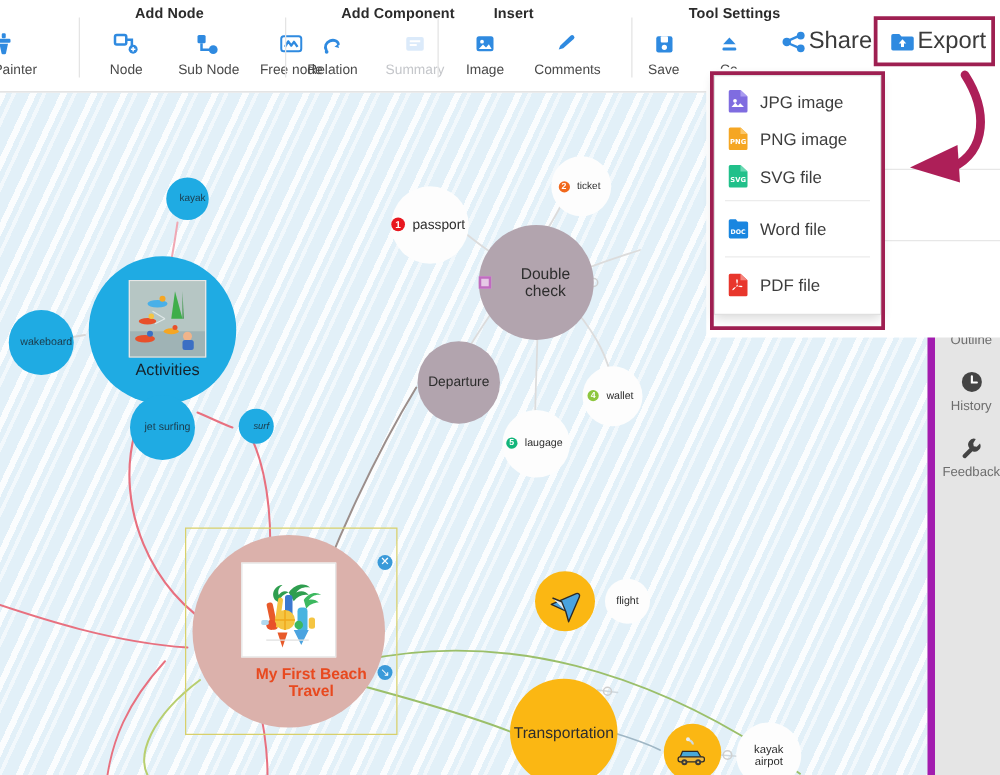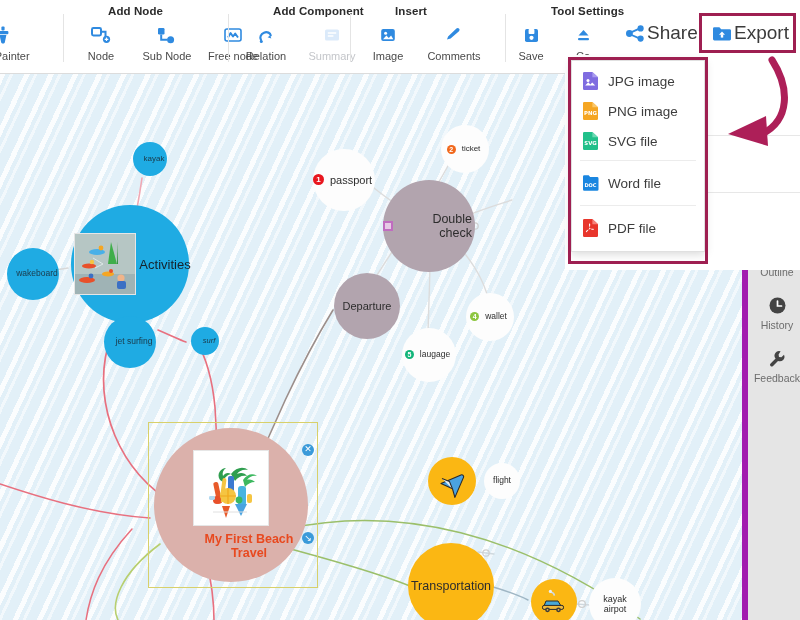--- a/index.html
+++ b/index.html
@@ -334,21 +334,21 @@
       <g fill="none" stroke="#cfcfcf" stroke-width="1.2">
         <circle cx="475" cy="152" r="3.2"></circle>
         <circle cx="343" cy="231" r="3.2"></circle>
         <circle cx="489" cy="511" r="3.4"></circle>
         <circle cx="582" cy="530" r="3.4"></circle>
         <circle cx="486" cy="479" r="3.2"></circle>
       </g>
     </svg>
 
     <div class="node n-blue" style="left:130px; top:190px; width:118px; height:118px;">
-      <div style="display:flex;flex-direction:row;align-items:center;">
+      <div style="display:flex;flex-direction:column;align-items:center;">
         <div class="imgbox" style="width:62px;height:62px;display:flex;align-items:center;justify-content:center;background:#b9c8c6;">
           <svg width="60" height="60" viewBox="0 0 60 60">
             <rect width="60" height="60" fill="#b6c6c4"></rect>
             <path d="M0 40h60v20H0z" fill="#9fb3b5"></path>
             <path d="M36 8l6 22h-9z" fill="#3fae4a"></path>
             <path d="M42 8l1 22h-1z" fill="#2f8f3a"></path>
             <ellipse cx="22" cy="18" rx="8" ry="3" fill="#49b0e8"></ellipse>
             <circle cx="26" cy="14" r="2.4" fill="#f5a623"></circle>
             <ellipse cx="14" cy="32" rx="7" ry="2.6" fill="#e8502a"></ellipse>
             <circle cx="17" cy="28" r="2.2" fill="#f5c542"></circle>
@@ -371,21 +371,21 @@
     <div class="node n-blue" style="left:33px; top:200px; width:52px; height:52px;">
       <span class="nlabel" style="font-size:8.5px;color:#1b3a4a;">wakeboard</span>
     </div>
     <div class="node n-blue" style="left:130px; top:268px; width:52px; height:52px;">
       <span class="nlabel" style="font-size:8.5px;color:#1b3a4a;">jet surfing</span>
     </div>
     <div class="node n-blue" style="left:205px; top:267px; width:28px; height:28px;font-style:italic;">
       <span class="nlabel" style="font-size:7.5px;color:#1b3a4a;">surf</span>
     </div>
 
-    <div class="node n-mauve" style="left:429px; top:152px; width:92px; height:92px;text-align:right;">
+    <div class="node n-mauve" style="left:429px; top:152px; width:92px; height:92px;">
       <span class="chip-row">
         <span style="width:10px;height:10px;border:2px solid #c06cc0;background:#e6c9e6;display:inline-block;margin-right:5px;"></span>
         <span class="nlabel" style="font-size:12.5px;color:#2d2d2d;">Double check</span>
       </span>
     </div>
 
     <div class="node n-white" style="left:344px; top:106px; width:62px; height:62px;">
       <span class="chip-row">
         <span class="badge" style="background:#e8171f;">1</span>
         <span class="nlabel" style="font-size:11px;color:#2d2d2d;">passport</span>

